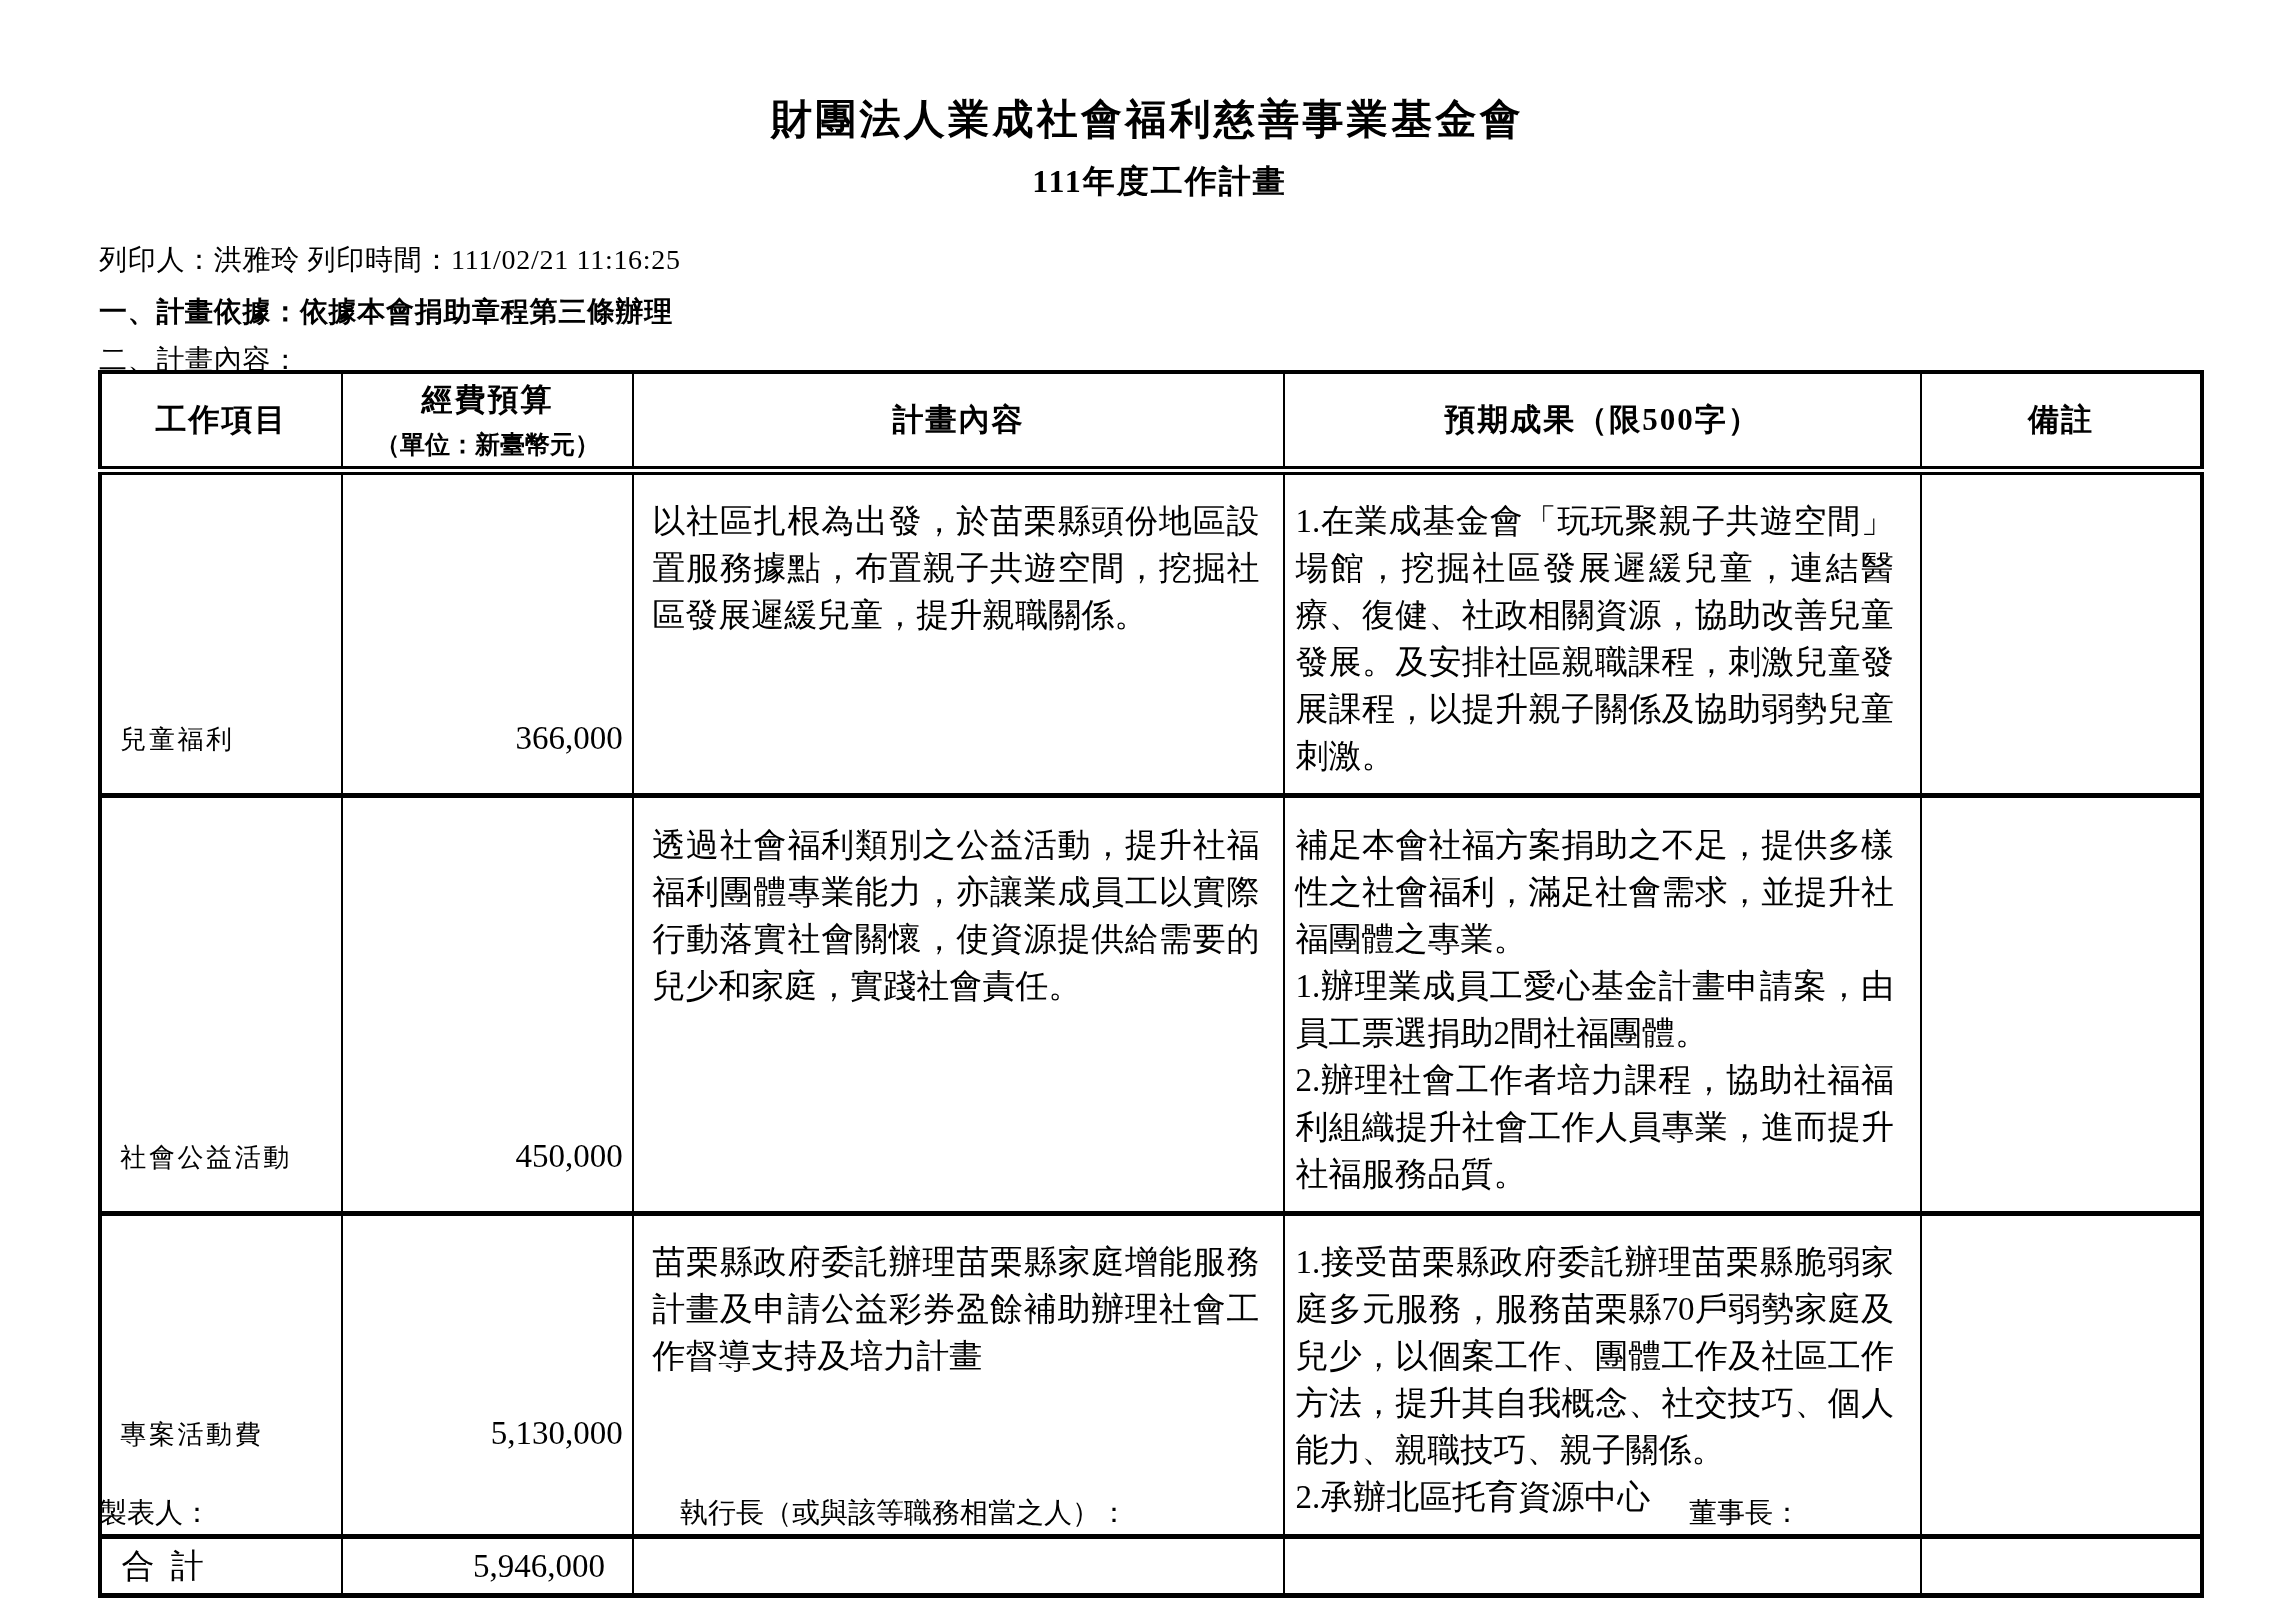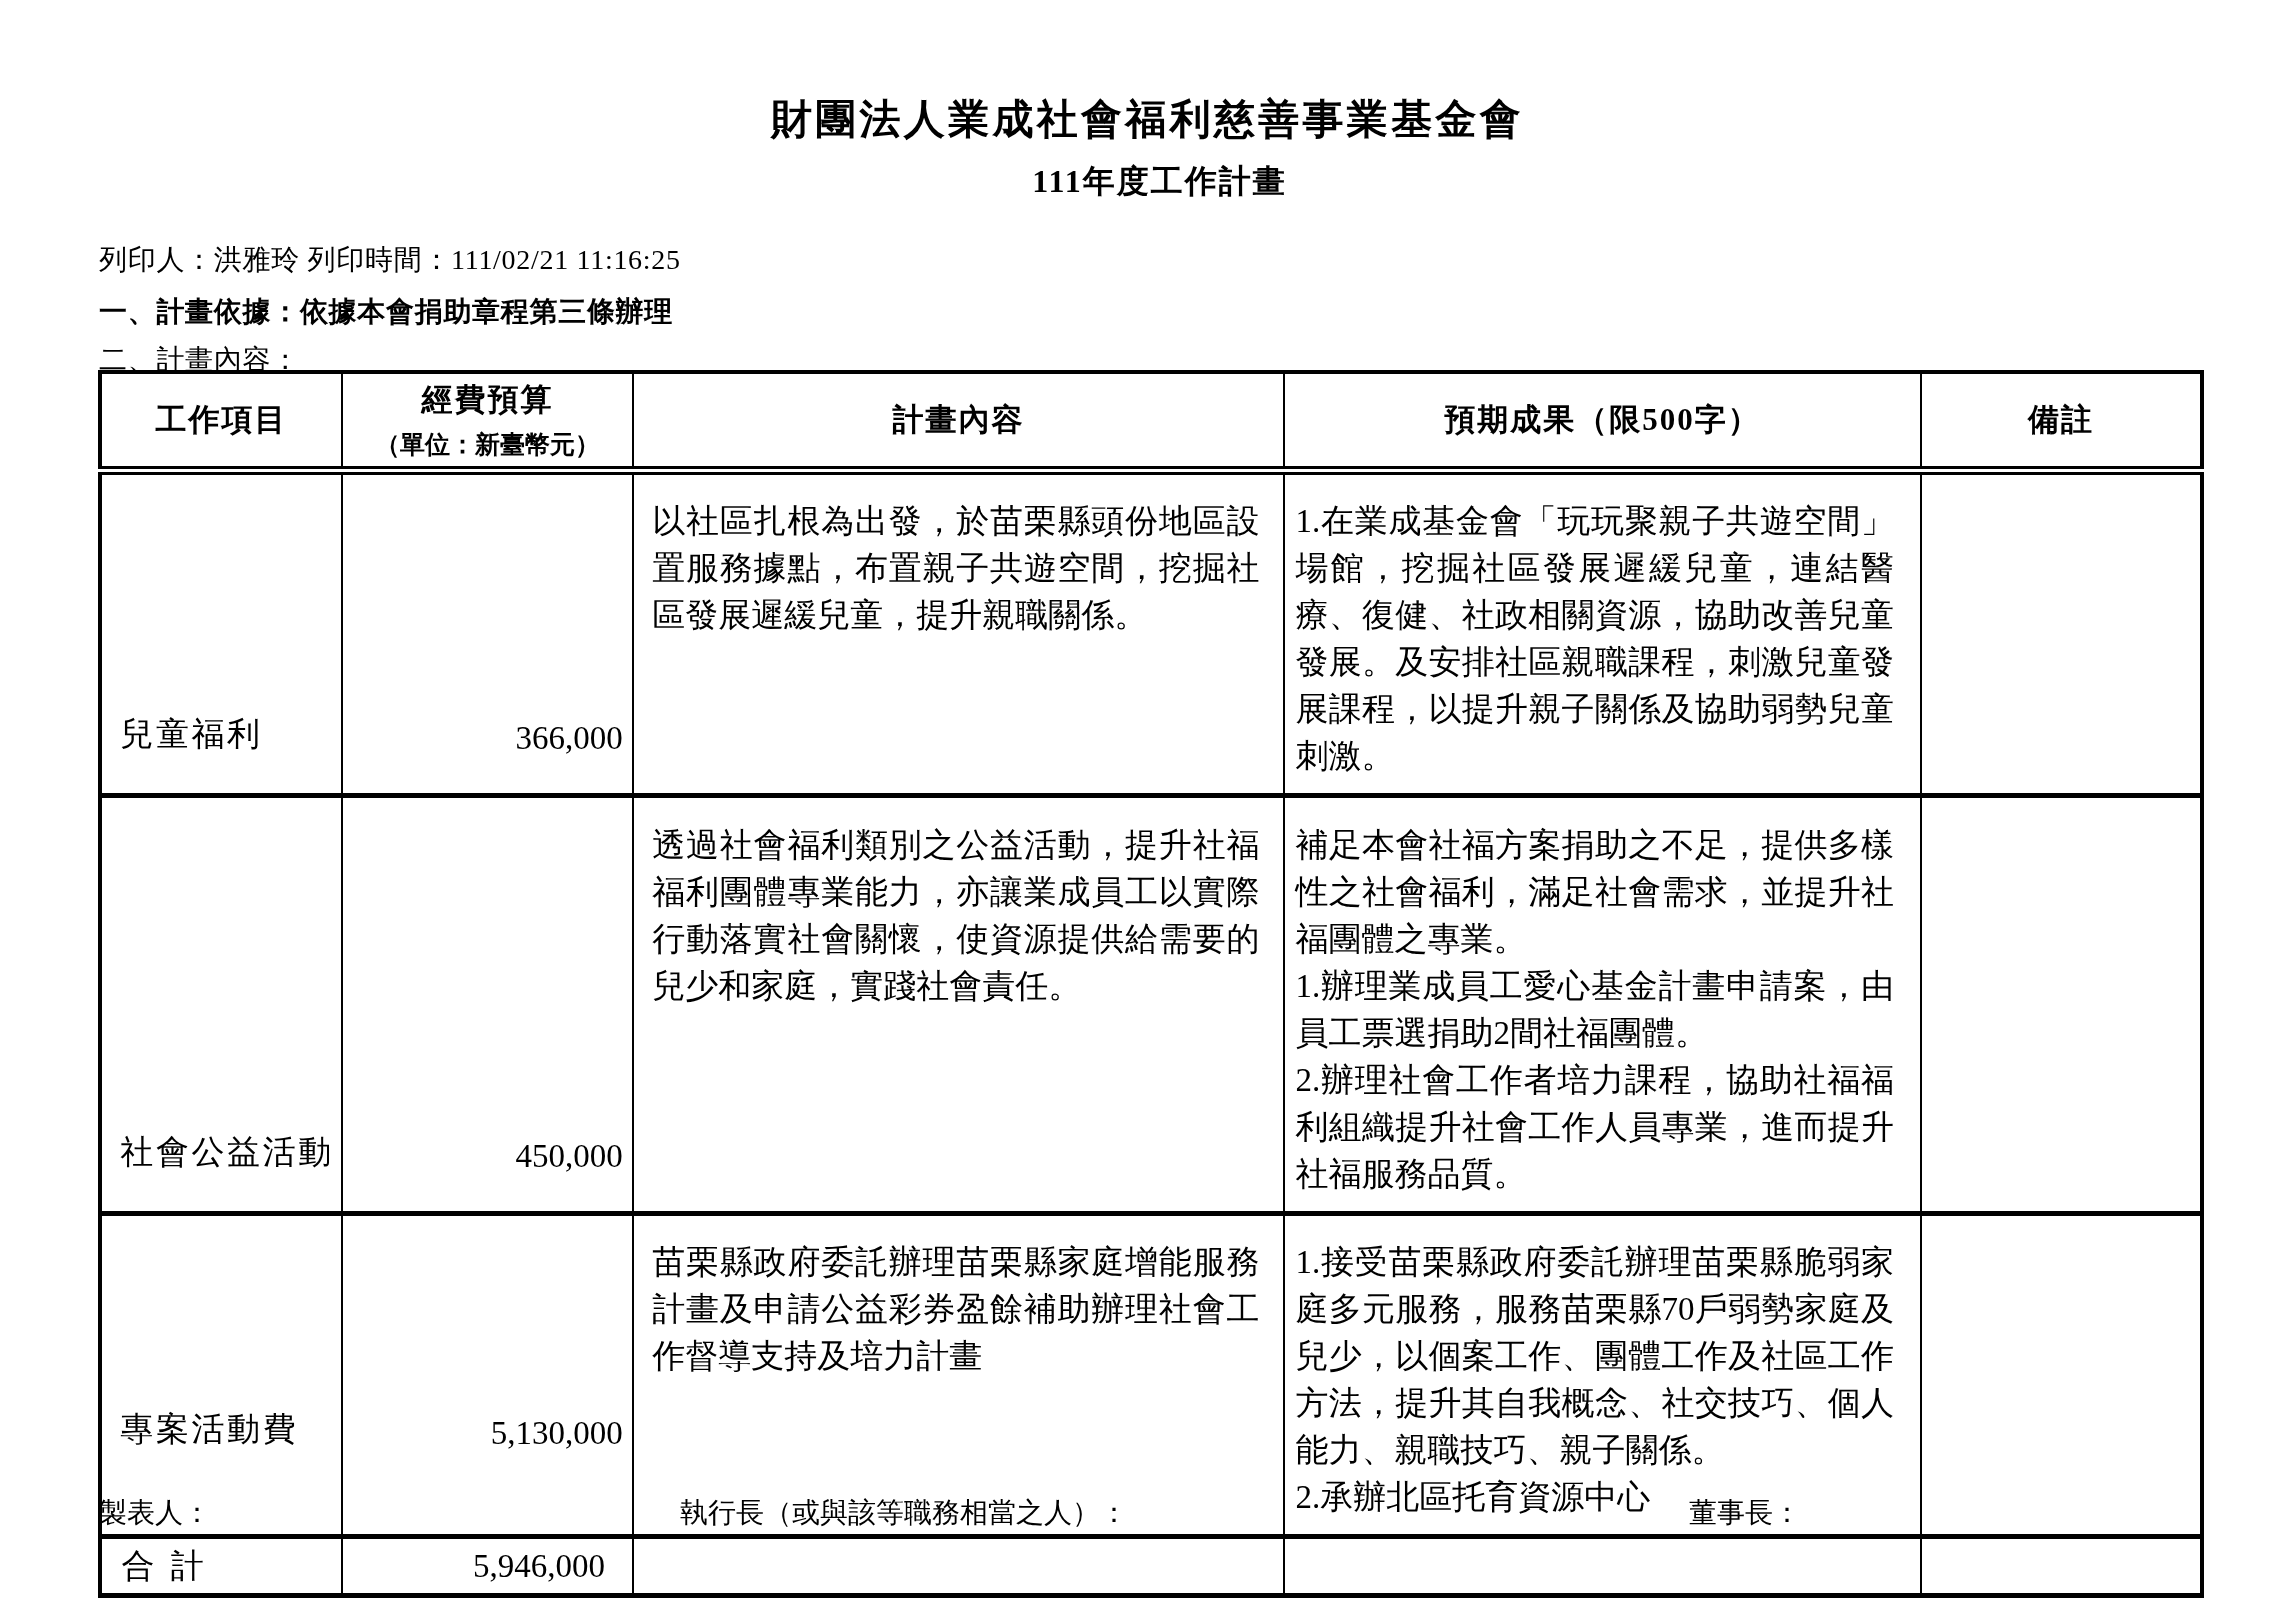--- a/index.html
+++ b/index.html
@@ -85,21 +85,21 @@
   td {
     border-top: 5.2px solid #000;
     border-bottom: 5.2px solid #000;
   }
   tr.row-1 td { height: 288px; }
   tr.row-2 td { height: 366px; }
   tr.row-3 td { height: 291px; }
   tr.row-total td { height: 59px; }
 
   .item-cell {
-    font-size: 33px;
+    font-size: 26px;
     letter-spacing: 2.6px;
     padding-left: 18.3px;
     vertical-align: bottom;
     margin-top: 40px;
   }
   .budget-cell {
     font-size: 33px;
     text-align: right;
     padding-right: 9.2px;
     vertical-align: bottom;

